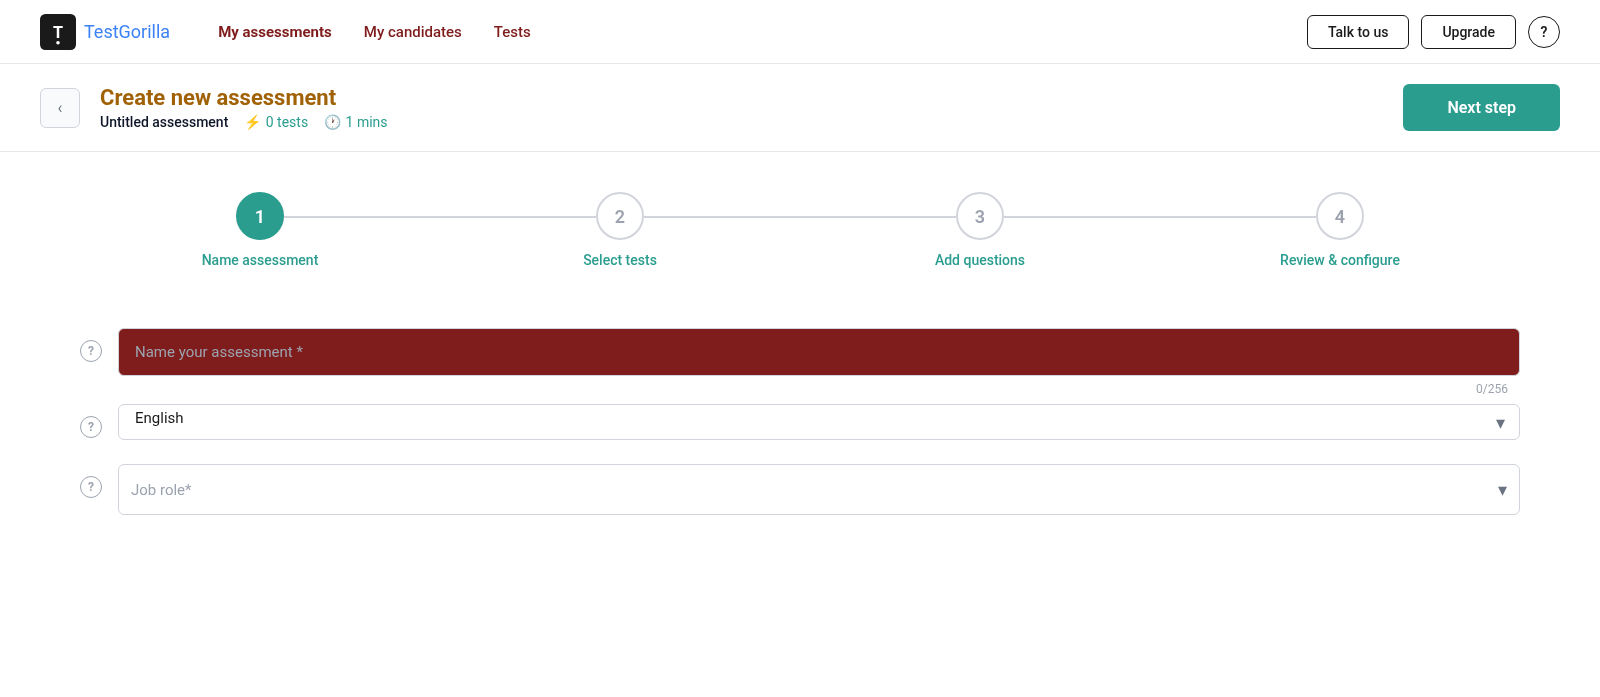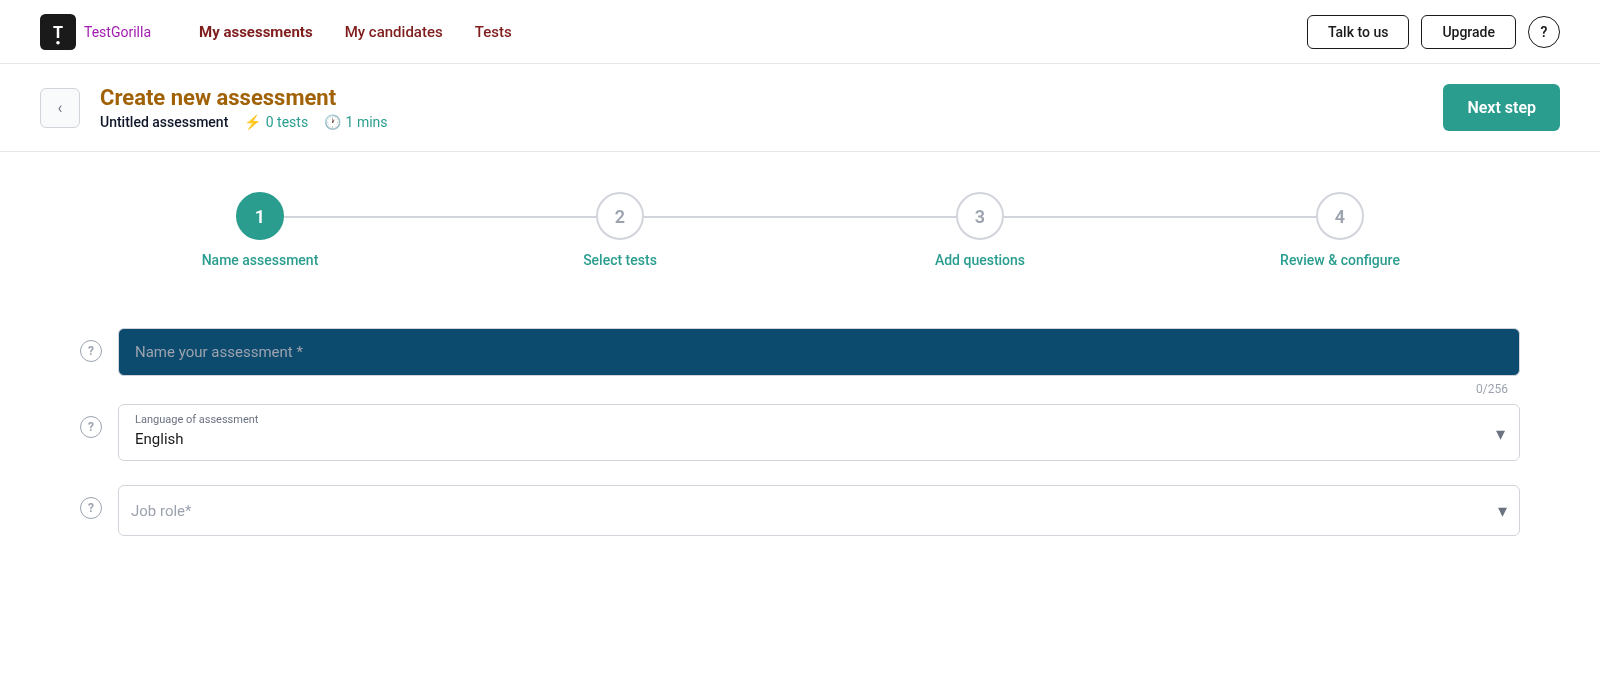--- a/index.html
+++ b/index.html
@@ -32,23 +32,23 @@
       gap: 8px;
       margin-right: 48px;
     }
 
     .logo-icon {
       width: 36px;
       height: 36px;
     }
 
     .logo-text {
-      font-size: 14px;
+      font-size: 18px;
       font-weight: 700;
-      color: #a21caf;
+      color: #3b82f6;
     }
 
     .logo-text span {
       font-weight: 400;
     }
 
     .nav {
       display: flex;
       gap: 32px;
       flex: 1;
@@ -154,21 +154,21 @@
     }
 
     .meta-icon {
       font-size: 14px;
     }
 
     .btn-primary {
       background: #2a9d8f;
       color: #fff;
       border: none;
-      padding: 14px 24px;
+      padding: 14px 44px;
       border-radius: 6px;
       font-size: 16px;
       font-weight: 600;
       cursor: pointer;
     }
 
     
     .stepper-container {
       padding: 40px 80px;
       background: #fff;
@@ -268,21 +268,21 @@
       position: relative;
     }
 
     .form-input {
       width: 100%;
       padding: 14px 16px;
       border: 1px solid #d1d5db;
       border-radius: 6px;
       font-size: 15px;
       color: #9ca3af;
-      background: #0c4a6e;
+      background: #7f1d1d;
       outline: none;
     }
 
     .form-input::placeholder {
       color: #9ca3af;
     }
 
     .char-count {
       position: absolute;
       right: 12px;
@@ -439,21 +439,20 @@
     <div class="form-field">
       <input class="form-input" type="text" placeholder="Name your assessment *" style="">
       <span class="char-count">0/256</span>
     </div>
   </div>
 
   <div class="form-row" style="margin-top: 28px;">
     <div class="help-icon">?</div>
     <div class="form-field">
       <div class="form-select-wrapper">
-        <div class="select-label">Language of assessment</div>
         <select class="form-select">
           <option>English</option>
         </select>
         <span class="select-arrow">▾</span>
       </div>
     </div>
   </div>
 
   <div class="form-row">
     <div class="help-icon">?</div>

